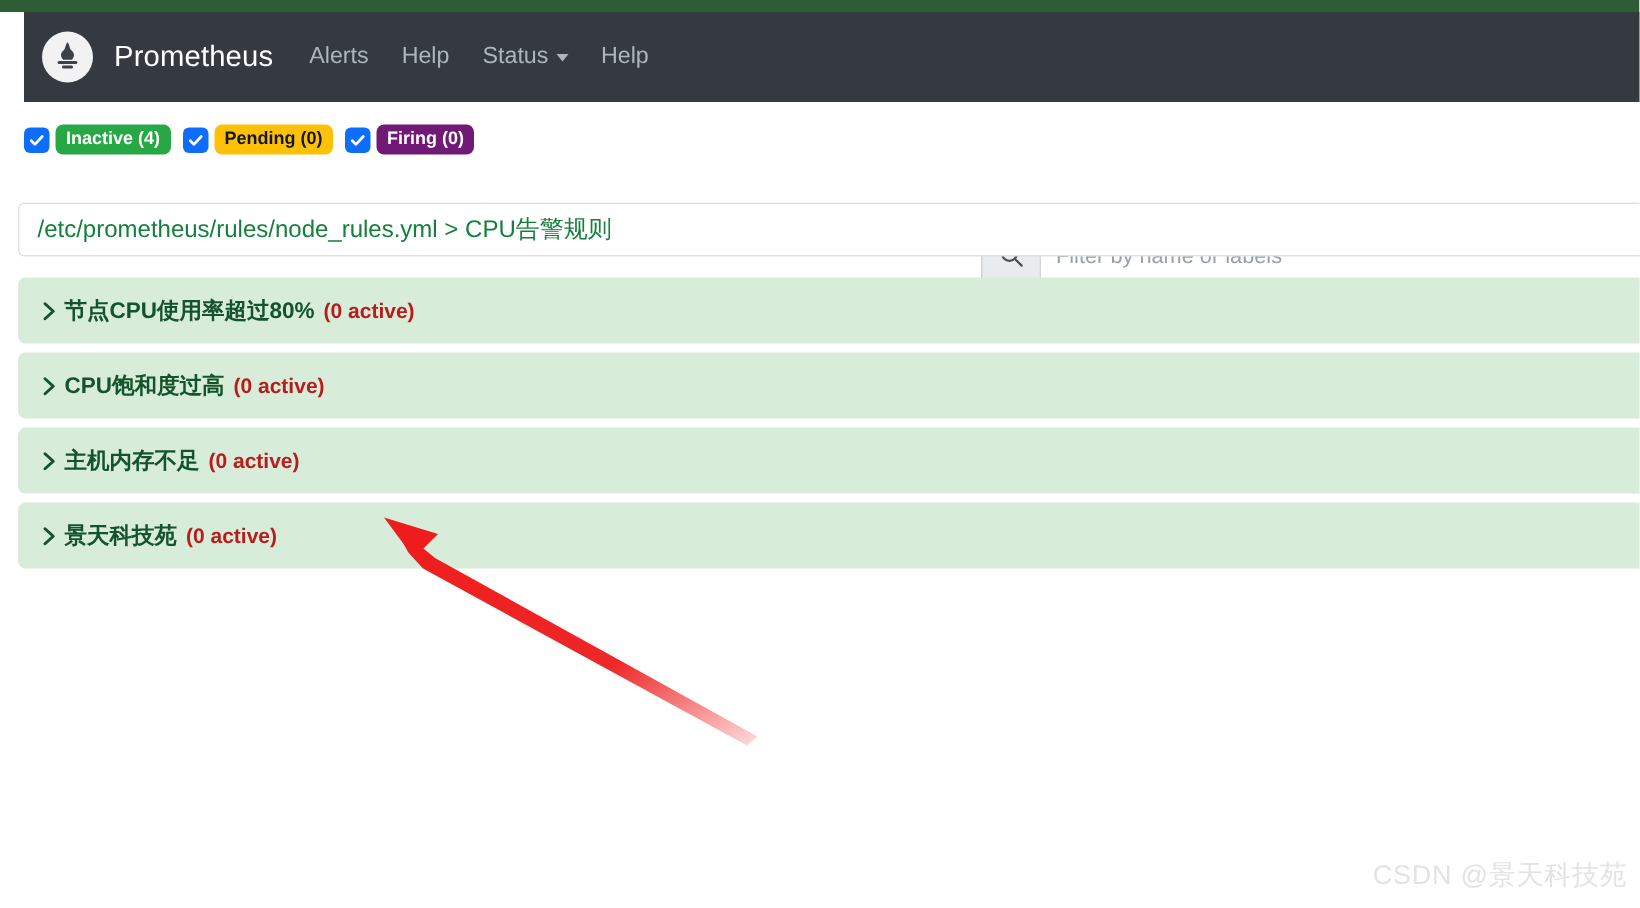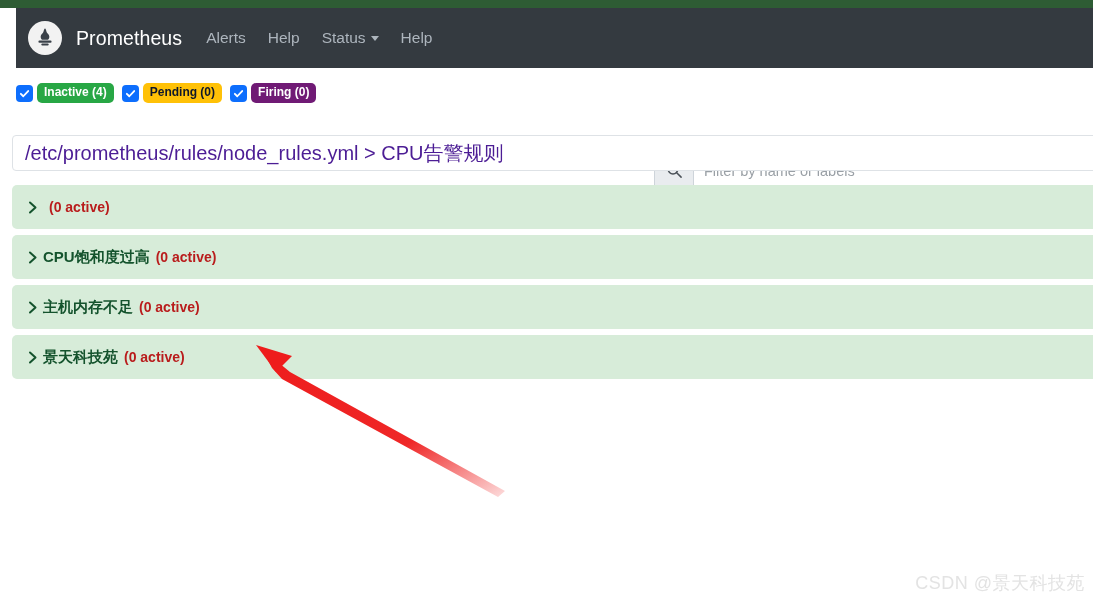--- a/index.html
+++ b/index.html
@@ -118,22 +118,22 @@
   .breadcrumb-card {
     position: absolute; left: 12px; top: 135px;
     width: 1088px; height: 36px;
     background: #ffffff;
     border: 1px solid #dee2e6;
     border-radius: 4px;
     display: flex; align-items: center;
     padding-left: 12px;
   }
   .breadcrumb-text {
-    font-size: 20px;
-    color: #4c1d95;
+    font-size: 16px;
+    color: #15803d;
     white-space: nowrap;
   }
 
   
   .rules { position: absolute; left: 12px; top: 185px; width: 1088px; }
   .rule-row {
     background: #d7ecd9;
     border-radius: 5px;
     height: 44px;
     margin-bottom: 6px;
@@ -252,20 +252,21 @@
   </div>
 
   <div class="rules">
 
     <div class="rule-row">
       <span class="rule-chevron">
         <svg width="10" height="13" viewBox="0 0 10 13" aria-hidden="true">
           <path d="M2 1.5 L7.5 6.5 L2 11.5" stroke="#14532d" stroke-width="2" fill="none" stroke-linecap="round" stroke-linejoin="round"></path>
         </svg>
       </span>
+      <span class="rule-name">节点CPU使用率超过80%</span>
       <span class="rule-active">(0 active)</span>
     </div>
 
     <div class="rule-row">
       <span class="rule-chevron">
         <svg width="10" height="13" viewBox="0 0 10 13" aria-hidden="true">
           <path d="M2 1.5 L7.5 6.5 L2 11.5" stroke="#14532d" stroke-width="2" fill="none" stroke-linecap="round" stroke-linejoin="round"></path>
         </svg>
       </span>
       <span class="rule-name">CPU饱和度过高</span>

